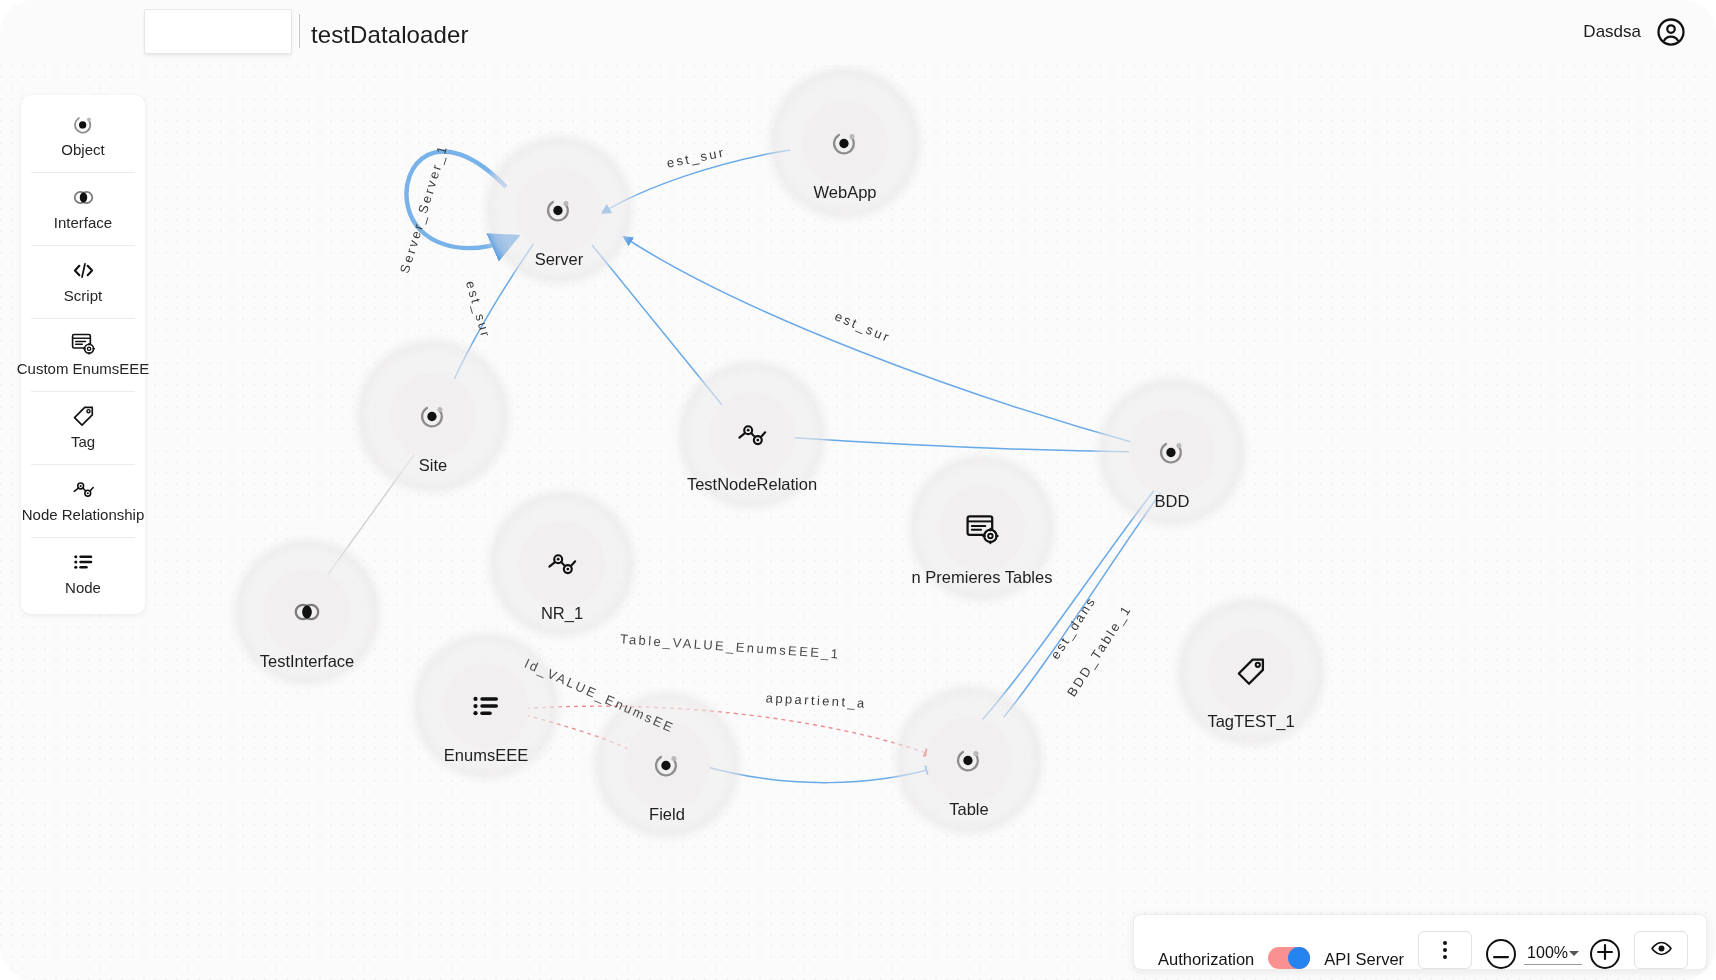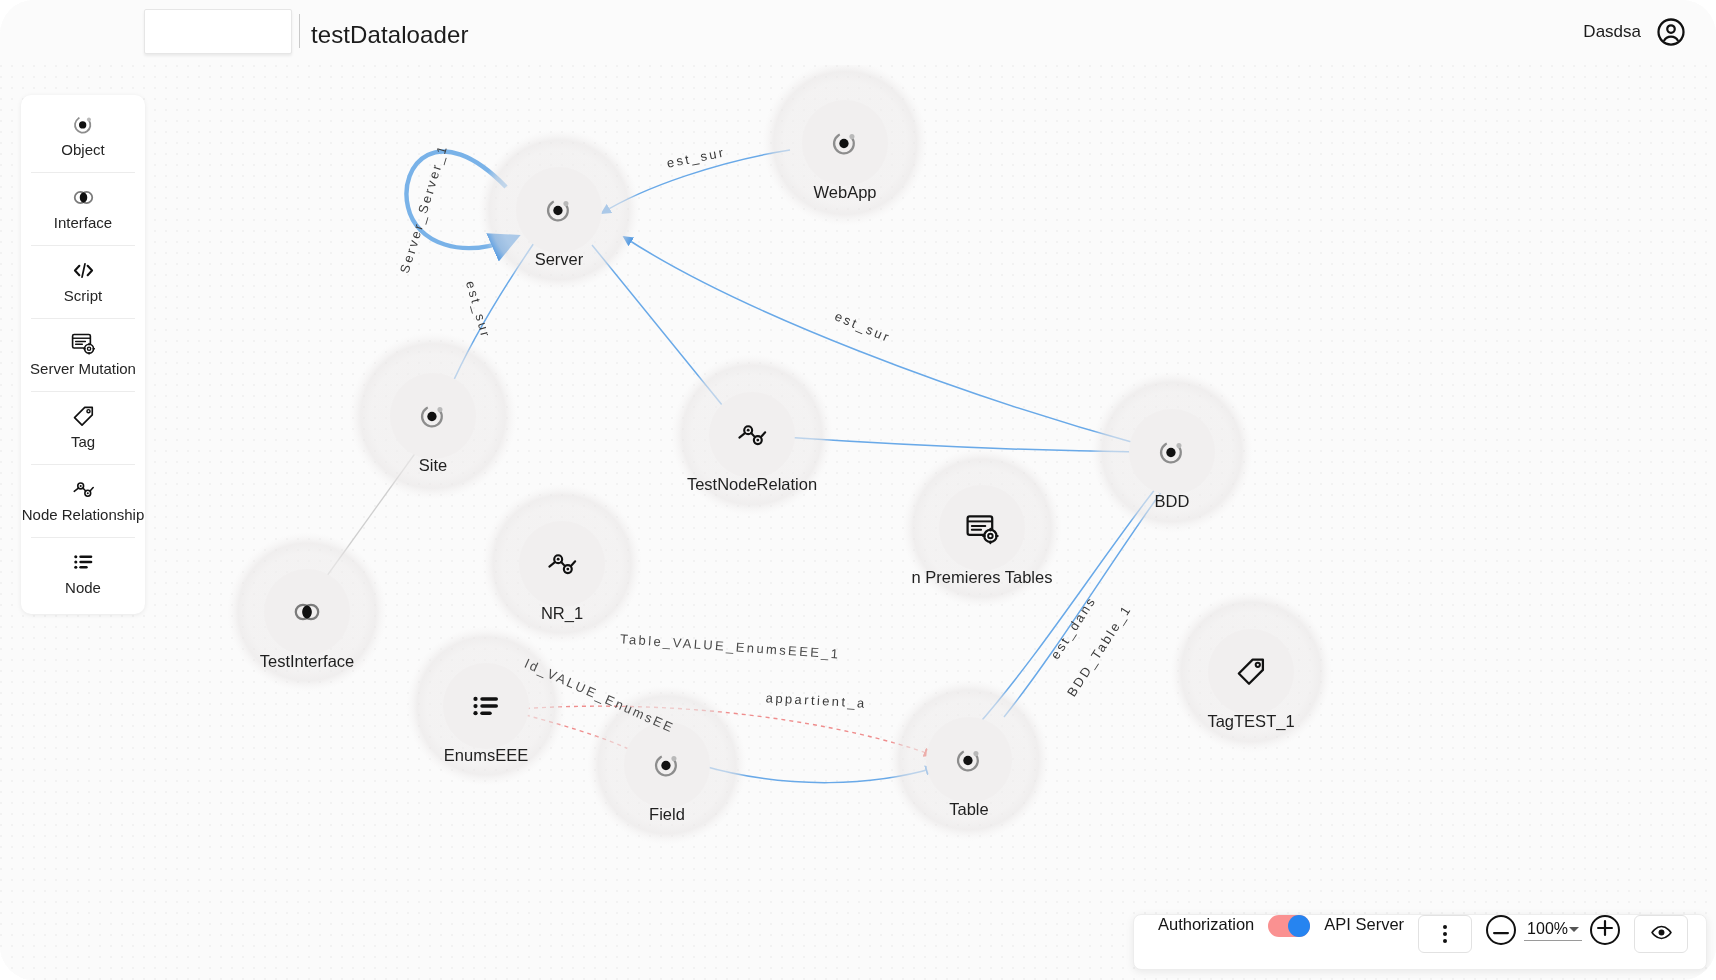--- a/index.html
+++ b/index.html
@@ -106,21 +106,21 @@
   .e-label-red { fill: #4a4a4a; }
 
   
   #toolbar {
     position: absolute; right: 9px; bottom: 10px;
     height: 56px;
     background: #ffffff;
     border: 1px solid #ededed;
     border-radius: 8px;
     box-shadow: 0 2px 8px rgba(0,0,0,0.08);
-    display: flex; align-items: flex-start;
+    display: flex; align-items: flex-end;
     padding: 0 18px 0 24px;
     gap: 14px;
     z-index: 40;
   }
   .tb-text { font-size: 16.5px; color: #151515; white-space: nowrap; }
   #auth-toggle {
     width: 42px; height: 22px;
     border-radius: 12px;
     background: #fa9191;
     position: relative; cursor: pointer;
@@ -408,21 +408,21 @@
       </span>
       <span class="side-label">Script</span>
     </div>
 
     <div class="side-item">
       <span class="ico">
         <svg width="26" height="26" viewBox="0 0 24 24">
             <use href="#ic-mutation"></use>
           </svg>
       </span>
-      <span class="side-label">Server Mutation</span>
+      <span class="side-label">Custom EnumsEEE</span>
     </div>
 
     <div class="side-item">
       <span class="ico">
         <svg width="25" height="25" viewBox="0 0 24 24">
             <use href="#ic-tag"></use>
           </svg>
       </span>
       <span class="side-label">Tag</span>
     </div>

